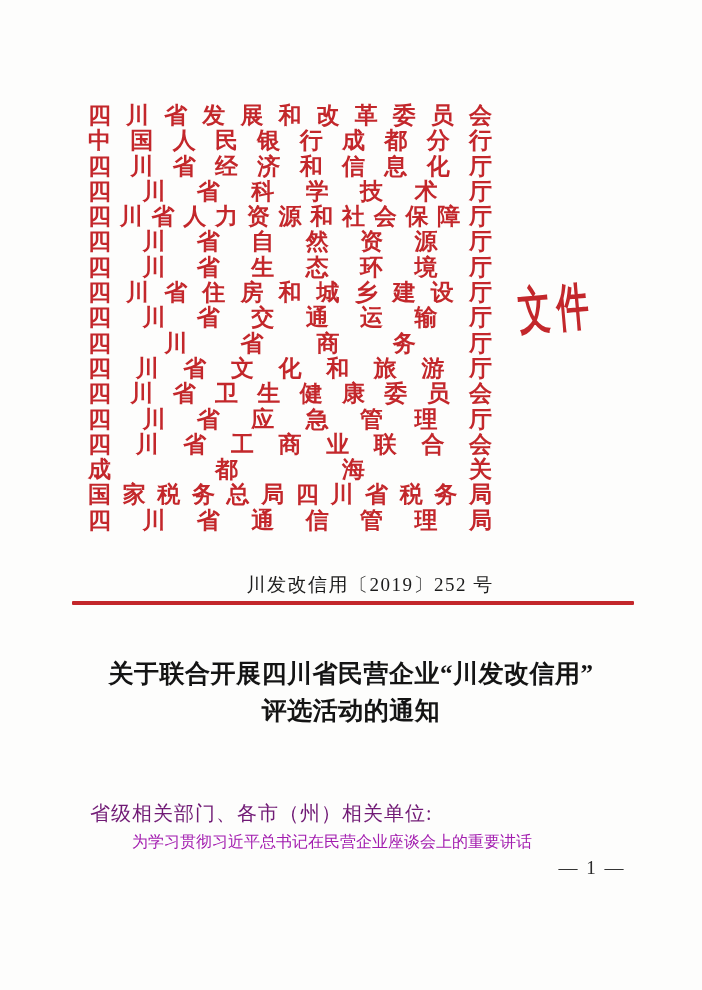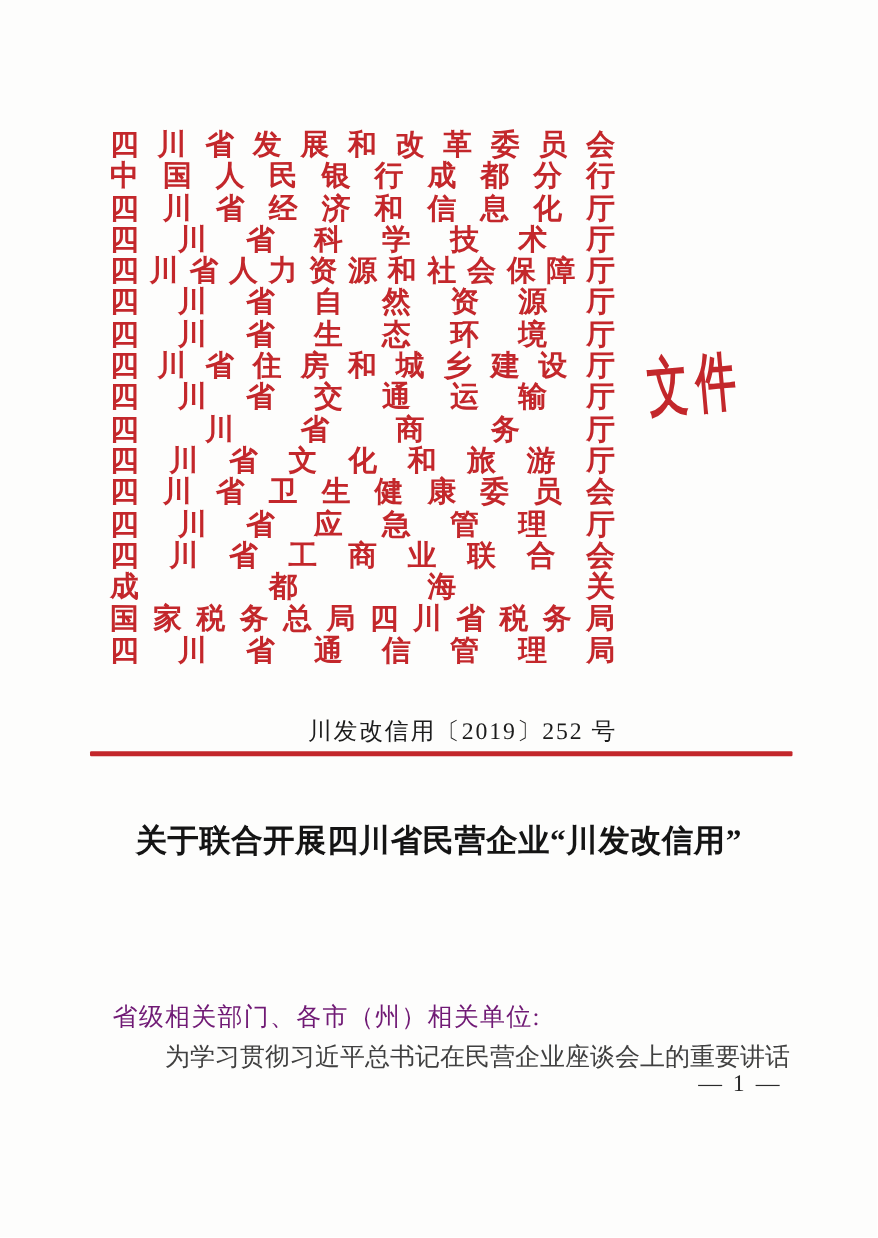--- a/index.html
+++ b/index.html
@@ -100,22 +100,22 @@
     top: 800px;
     font-size: 20px;
     letter-spacing: 1px;
     color: #701a75;
     white-space: nowrap;
   }
   .paragraph {
     position: absolute;
     left: 132px;
     top: 832px;
-    font-size: 20px;
-    color: #404040;
+    font-size: 16px;
+    color: #a21caf;
     white-space: nowrap;
   }
   .page-number {
     position: absolute;
     left: 540px;
     top: 857px;
     width: 104px;
     text-align: center;
     font-size: 19px;
     letter-spacing: 2px;
@@ -319,20 +319,21 @@
     </div>
 
   <div class="doc-label">文件</div>
 
   <div class="doc-number">川发改信用〔2019〕252 号</div>
 
   <div class="red-rule"></div>
 
   <div class="title-block">
     <div>关于联合开展四川省民营企业“川发改信用”</div>
+    <div>评选活动的通知</div>
   </div>
 
   <div class="salutation">省级相关部门、各市（州）相关单位:</div>
 
   <div class="paragraph">为学习贯彻习近平总书记在民营企业座谈会上的重要讲话</div>
 
   <div class="page-number">— 1 —</div>
 
 </div>
 

